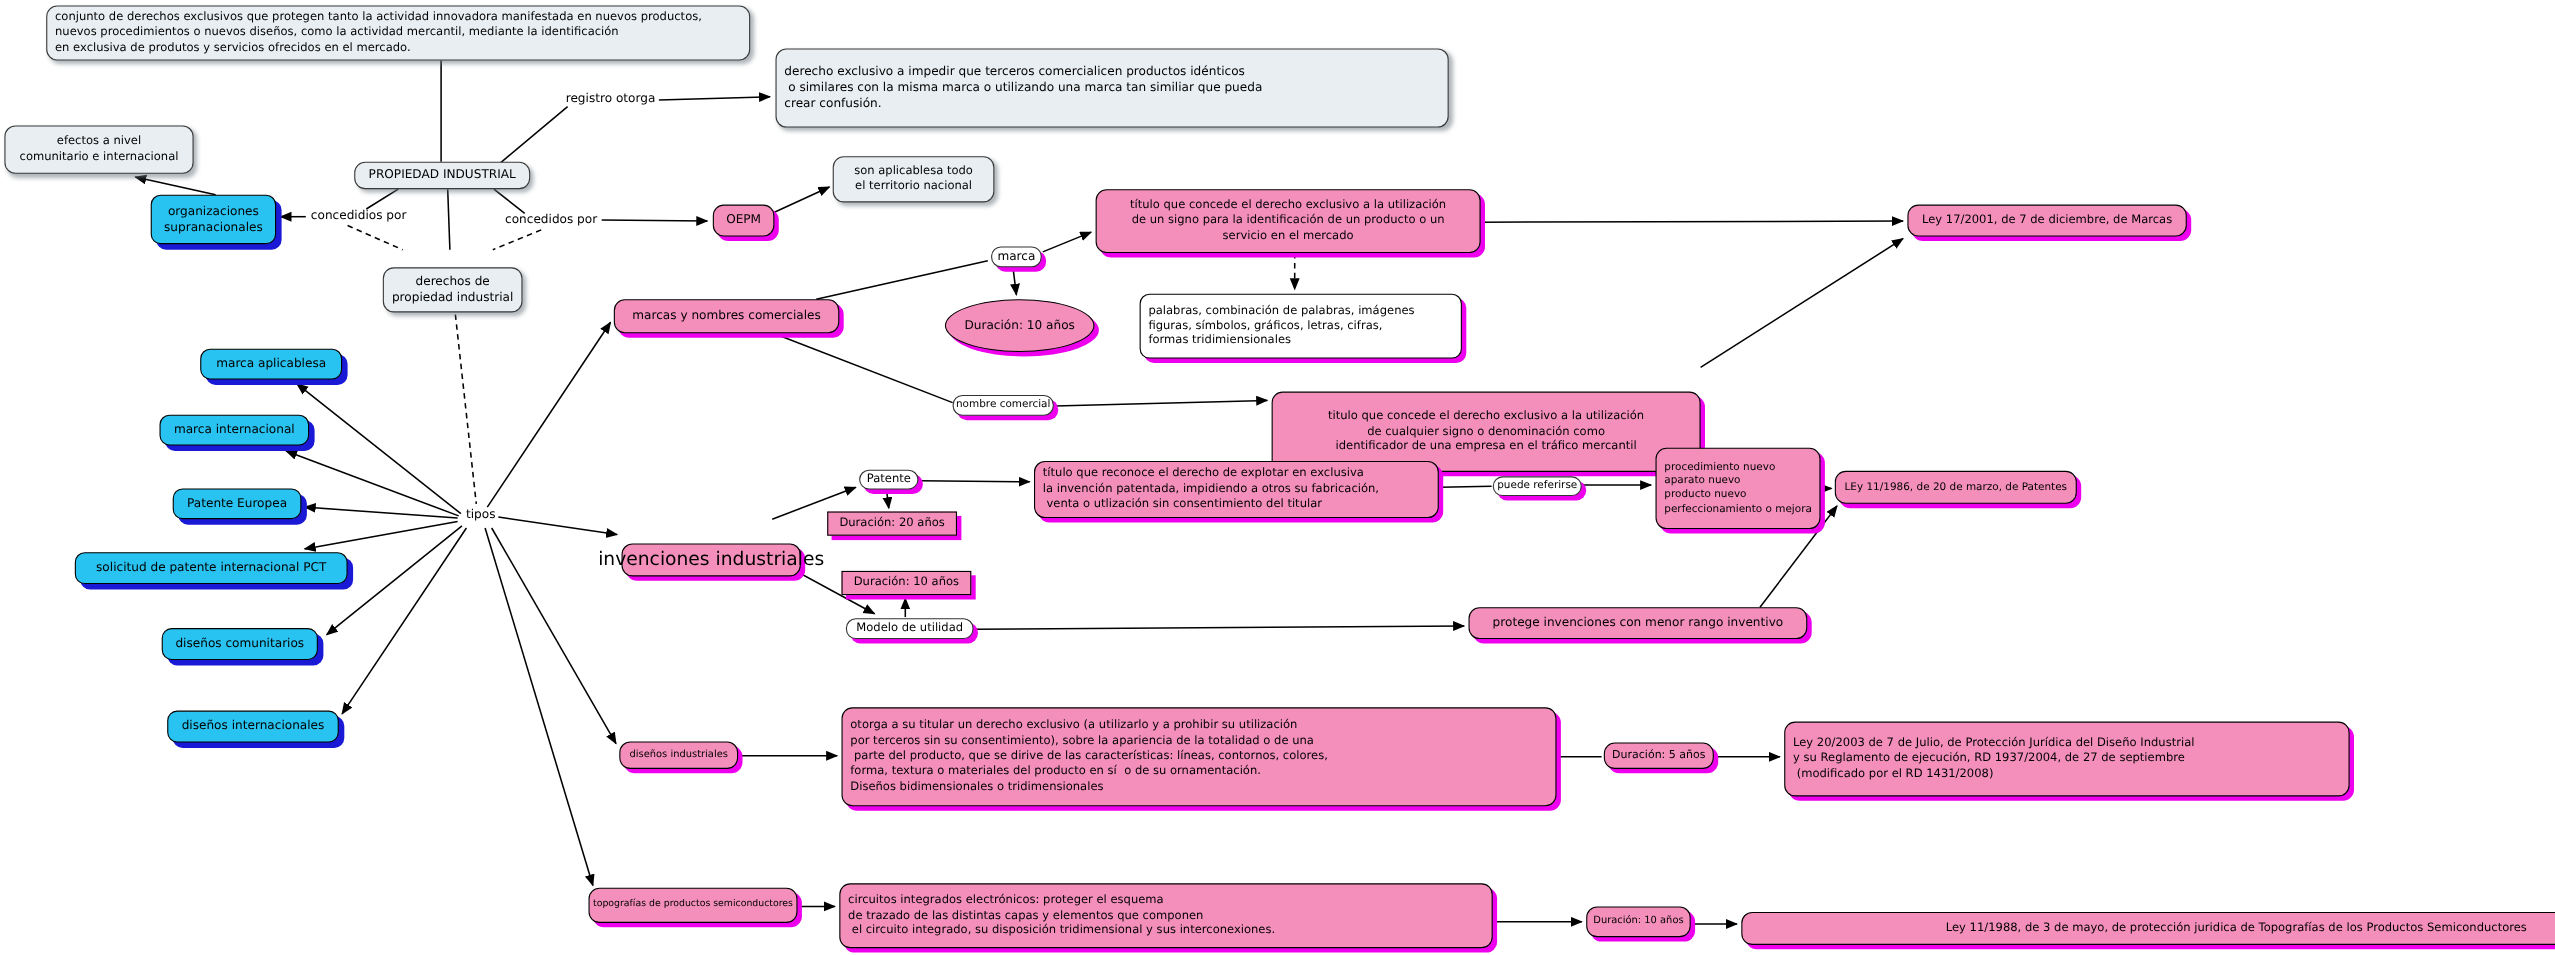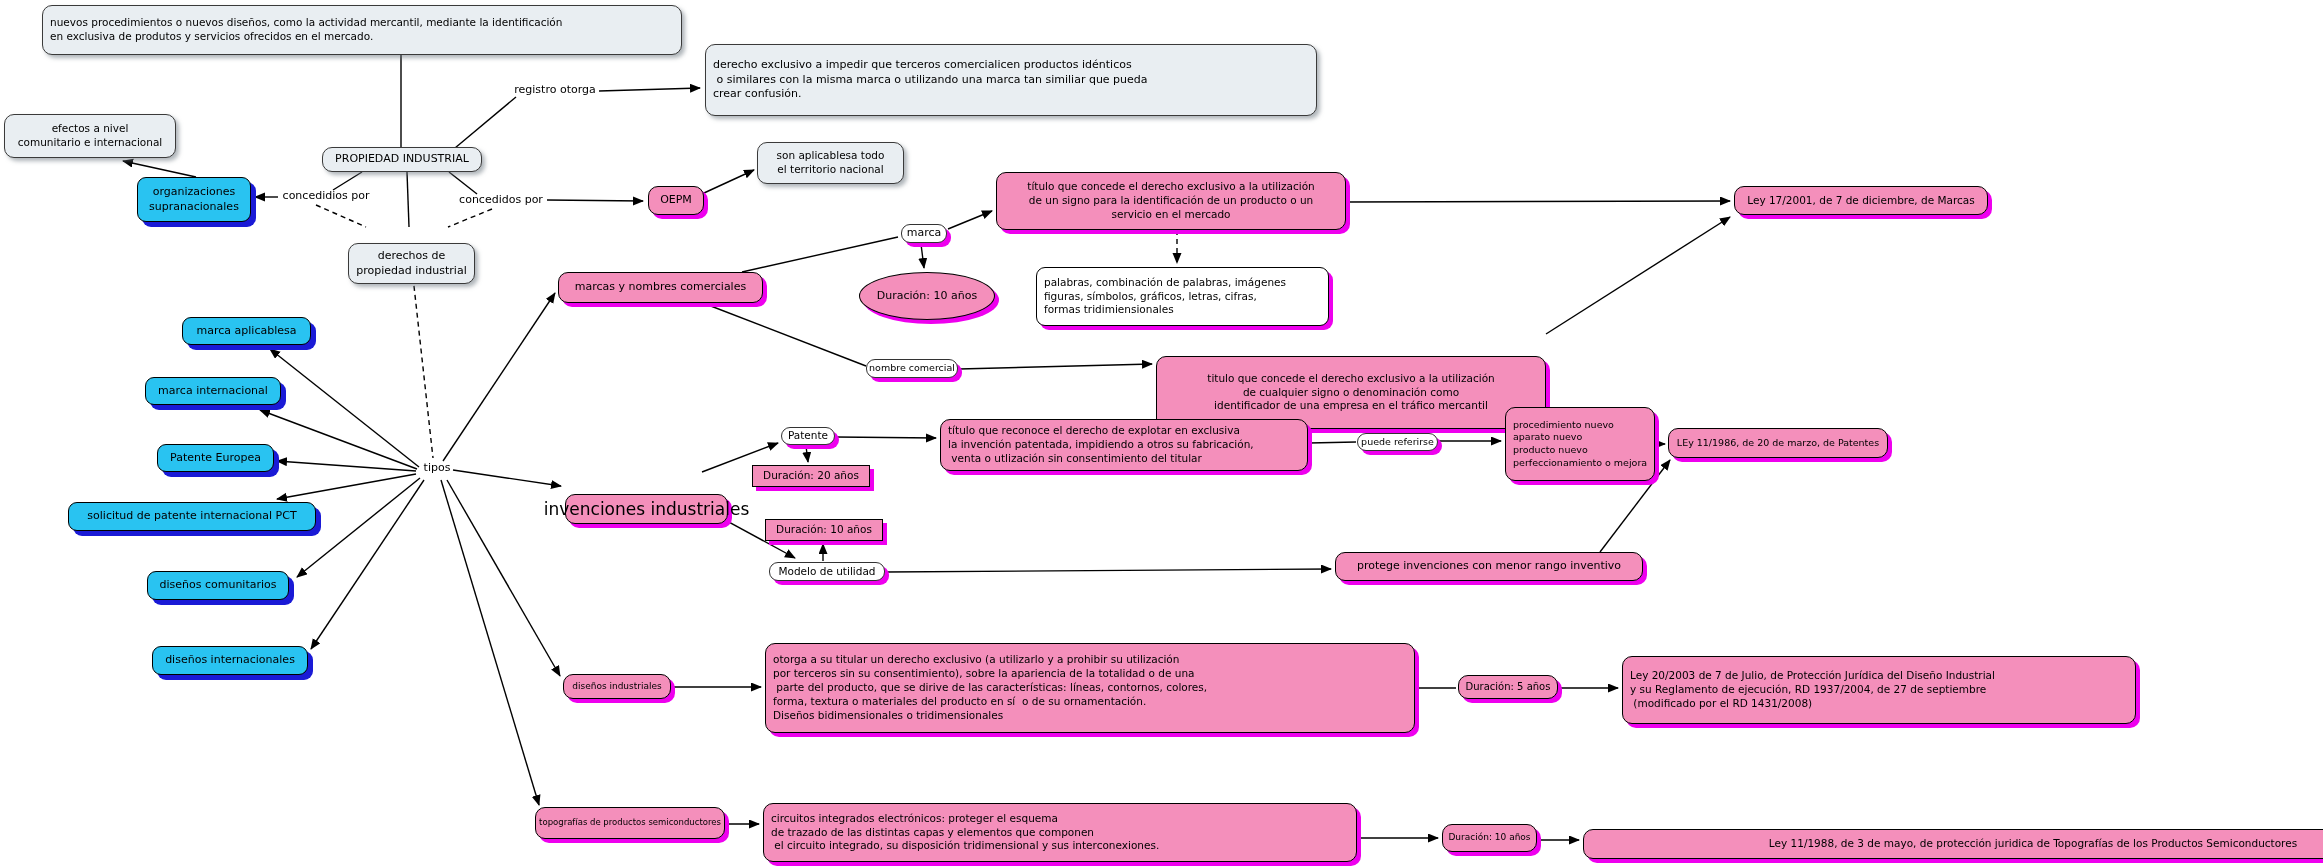--- a/index.html
+++ b/index.html
@@ -80,20 +80,21 @@
         <polyline points="672,687 761,687" fill="none" stroke="#000000" stroke-width="1.4" marker-end="url(#arrowhead)"></polyline>
         <polyline points="1416,688 1456,688" fill="none" stroke="#000000" stroke-width="1.4"></polyline>
         <polyline points="1560,688 1618,688" fill="none" stroke="#000000" stroke-width="1.4" marker-end="url(#arrowhead)"></polyline>
         <polyline points="726,824 759,824" fill="none" stroke="#000000" stroke-width="1.4" marker-end="url(#arrowhead)"></polyline>
         <polyline points="1358,838 1438,838" fill="none" stroke="#000000" stroke-width="1.4" marker-end="url(#arrowhead)"></polyline>
         <polyline points="1538,840 1579,840" fill="none" stroke="#000000" stroke-width="1.4" marker-end="url(#arrowhead)"></polyline>
       </g>
   </svg>
   <div id="node-layer">
       <div class="node gray" style="left: 42px; top: 5px; width: 640px; height: 50px; font-size: 10.5px; align-items: flex-start; text-align: left; padding-left: 7px;">
+        <div class="ln">conjunto de derechos exclusivos que protegen tanto la actividad innovadora manifestada en nuevos productos,</div>
         <div class="ln">nuevos procedimientos o nuevos diseños, como la actividad mercantil, mediante la identificación</div>
         <div class="ln">en exclusiva de produtos y servicios ofrecidos en el mercado.</div>
       </div>
       <div class="node plain" style="left: 512px; top: 83px; width: 86px; height: 15px; font-size: 11px;">
         <div class="ln">registro otorga</div>
       </div>
       <div class="node gray" style="left: 705px; top: 44px; width: 612px; height: 72px; font-size: 11px; align-items: flex-start; text-align: left; padding-left: 7px;">
         <div class="ln">derecho exclusivo a impedir que terceros comercialicen productos idénticos</div>
         <div class="ln"> o similares con la misma marca o utilizando una marca tan similiar que pueda</div>
         <div class="ln">crear confusión.</div>

